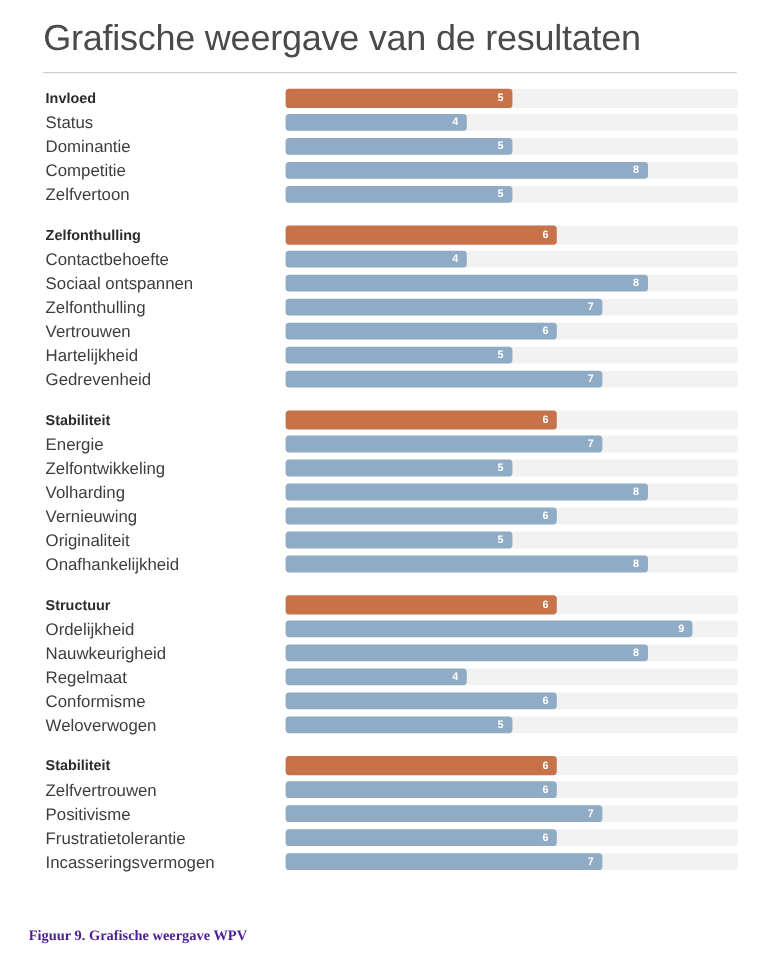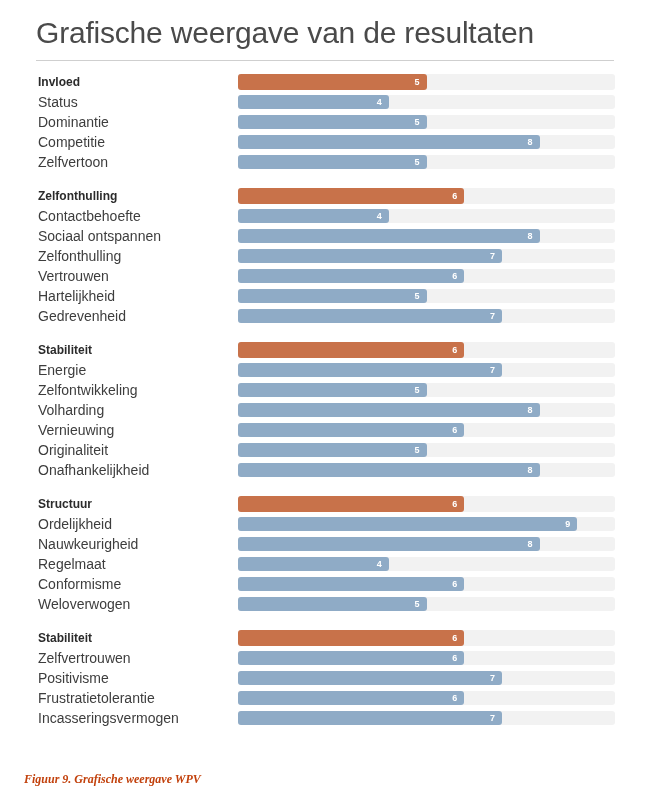--- a/index.html
+++ b/index.html
@@ -118,24 +118,23 @@
     color: #ffffff;
     line-height: 1;
   }
 
   
   #figure-caption {
     position: absolute;
     left: 24px;
     top: 772px;
     font-family: "Liberation Serif", serif;
-    font-style: italic;
     font-weight: bold;
     font-size: 12px;
-    color: #c2410c;
+    color: #4c1d95;
     white-space: nowrap;
   }
 </style>
 </head>
 <body>
 
 <div id="page-title">Grafische weergave van de resultaten</div>
 <div id="title-rule"></div>
 
 <div id="chart">

